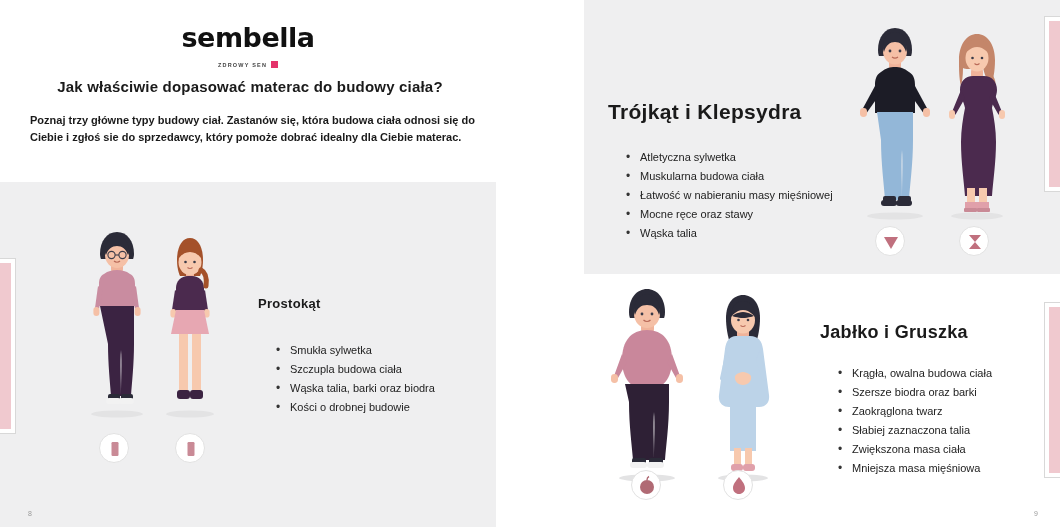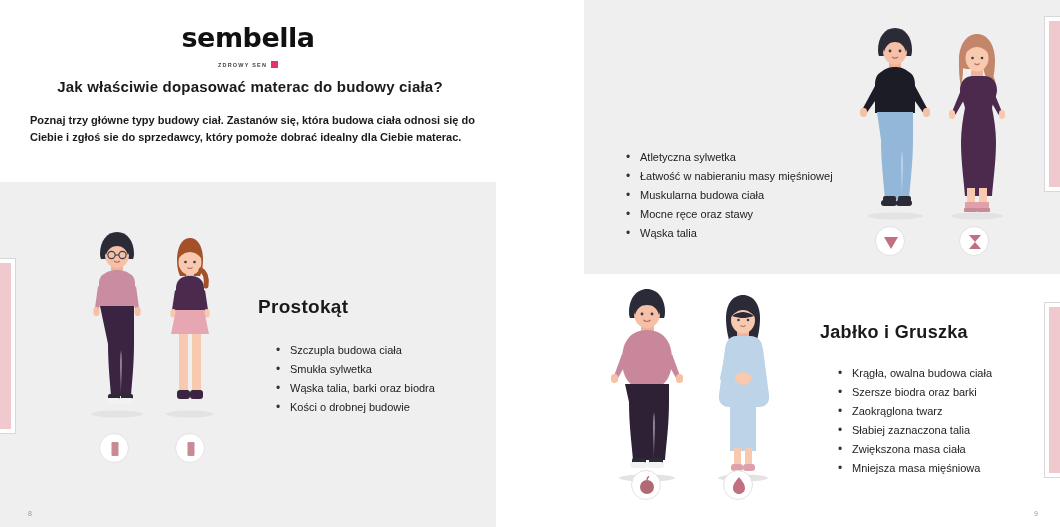--- a/index.html
+++ b/index.html
@@ -132,25 +132,25 @@
     <path d="M45 58l3 20c.3 2.3-3.3 2.9-3.9.7L40 62z" fill="#4b2a4e"></path>
     <rect x="10.4" y="77" width="5.6" height="8.5" rx="2.8" fill="#f7c9ae"></rect>
     <rect x="44" y="77" width="5.6" height="8.5" rx="2.8" fill="#f7c9ae"></rect>
     <path d="M16 78h28l5 24H11z" fill="#e7a7b2"></path>
     <path d="M19 102h9v58h-9zM32 102h9v58h-9z" fill="#f7c9ae"></path>
     <rect x="17" y="158" width="13" height="9" rx="3" fill="#3b2342"></rect>
     <rect x="30" y="158" width="13" height="9" rx="3" fill="#3b2342"></rect>
     <path d="M41 38c4 2 6 8 5 16" stroke="#a4512a" stroke-width="5" fill="none" stroke-linecap="round"></path>
   </svg>
 
-  <div class="sect-head" style="position:absolute;left:258px;top:296px;font-size:19px;">Prostokąt</div>
+  <div class="sect-head" style="position:absolute;left:258px;top:296px;font-size:13px;">Prostokąt</div>
 
   <ul class="bullets" style="position:absolute;left:262px;top:329px;width:210px;">
+    <li>Smukła sylwetka</li>
     <li>Szczupla budowa ciała</li>
-    <li>Smukła sylwetka</li>
     <li>Wąska talia, barki oraz biodra</li>
     <li>Kości o drobnej budowie</li>
   </ul>
 
   <div class="badge" style="left:99px;top:433px;">
     <svg class="g" viewBox="0 0 30 30">
       <rect x="11.5" y="8" width="7" height="14" rx="1.2" fill="#c98a96"></rect>
     </svg>
   </div>
   <div class="badge" style="left:175px;top:433px;">
@@ -166,25 +166,26 @@
 
   <div style="position:absolute;left:0;top:0;width:476px;height:274px;background:#efeff0;"></div>
 
   <div class="pink-card-right" style="top:16px;height:176px;">
     <div class="fill"></div>
   </div>
   <div class="pink-card-right" style="top:302px;height:176px;">
     <div class="fill"></div>
   </div>
 
+  <div class="sect-head" style="position:absolute;left:24px;top:100px;font-size:21px;">Trójkąt i Klepsydra</div>
 
   <ul class="bullets" style="position:absolute;left:28px;top:136px;width:260px;">
     <li>Atletyczna sylwetka</li>
+    <li>Muskularna budowa ciała</li>
     <li>Łatwość w nabieraniu masy mięśniowej</li>
-    <li>Muskularna budowa ciała</li>
     <li>Mocne ręce oraz stawy</li>
     <li>Wąska talia</li>
   </ul>
 
   <svg style="position:absolute;left:274px;top:24px" width="74" height="196" viewBox="0 0 74 196">
     <ellipse cx="37" cy="192" rx="28" ry="3.5" fill="#e3e3e4"></ellipse>
     <path d="M20 26c0-13 7-22 17-22s17 9 17 22c0 4-1 6-1 6H21s-1-2-1-6z" fill="#2b2b38"></path>
     <rect x="31" y="34" width="12" height="12" rx="4" fill="#f0b39a"></rect>
     <ellipse cx="37" cy="27" rx="12" ry="13.5" fill="#f5c0a6"></ellipse>
     <path d="M25 24c0-10 5-16 12-16s12 6 12 16c0 2-1 4-1 4-2-7-6-10-11-10s-9 3-11 10c0 0-1-2-1-4z" fill="#2b2b38"></path>

